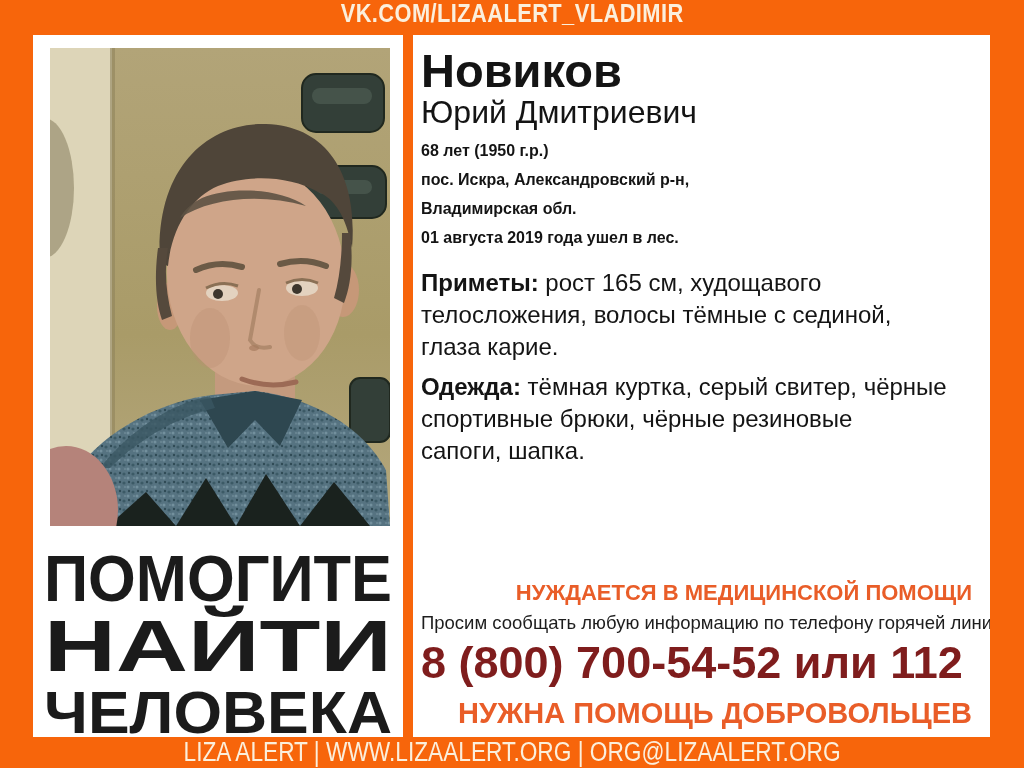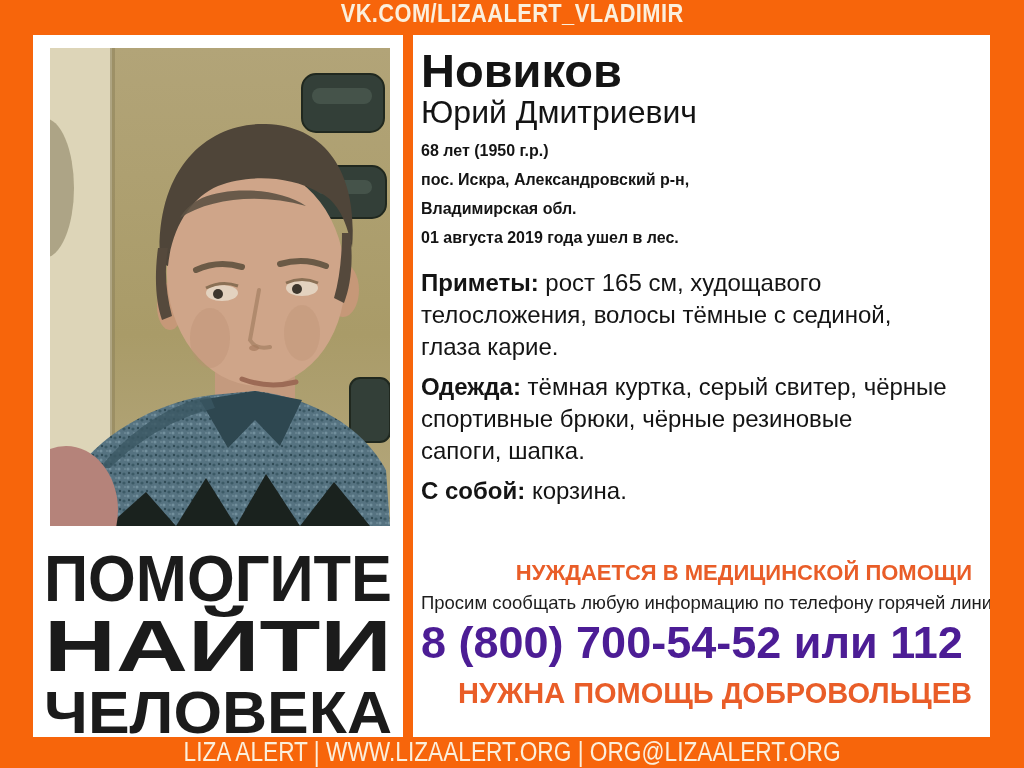--- a/index.html
+++ b/index.html
@@ -16,37 +16,37 @@
   
   .topbar{position:absolute;top:0;left:0;width:100%;height:27px;display:flex;align-items:center;justify-content:center}
   .topbar .bar-text{color:var(--bar_text);font-weight:700;font-size:26px;letter-spacing:.5px;white-space:nowrap;transform:scaleX(.84)}
   .bottombar{position:absolute;bottom:0;left:0;width:100%;height:31px;display:flex;align-items:center;justify-content:center}
   .bottombar .bar-text{color:var(--bar_text);font-weight:400;font-size:27px;white-space:nowrap;transform:scaleX(.84)}
 
   
   .content{position:absolute;left:33px;top:35px;width:957px;height:702px;background:#fff;display:flex}
   .left-col{position:relative;width:370px;flex:none}
   .divider{width:10px;background:var(--orange);flex:none}
-  .right-col{flex:1;padding:12px 18px 24px 8px;display:flex;flex-direction:column;color:var(--ink);overflow:hidden}
+  .right-col{flex:1;padding:12px 18px 4px 8px;display:flex;flex-direction:column;color:var(--ink);overflow:hidden}
 
   .photo-frame{position:absolute;left:17px;top:13px;width:340px;height:478px;overflow:hidden}
   .help-svg{position:absolute;left:4px;top:500px;width:362px;height:205px}
   .help-svg text{font-family:"Liberation Sans",sans-serif;font-weight:700;fill:#1b1b1b}
 
   .name-last{font-size:47px;font-weight:700;line-height:1.04;white-space:nowrap}
   .name-first{font-size:32px;font-weight:400;line-height:1.05;margin-bottom:14px;white-space:nowrap}
   .meta{font-size:16px;font-weight:700;line-height:1;margin-bottom:13px;white-space:nowrap}
   .para{font-size:24px;line-height:32px;margin-top:8px}
   .para b{font-weight:700}
   .bl{display:block}
 
   .bottom-block{margin-top:auto;padding-bottom:2px}
   .alert-heading{color:var(--orange_text);font-weight:700;font-size:22px;line-height:1.2;text-align:right;white-space:nowrap}
   .hotline-note{font-size:18.5px;color:#1d1d1d;line-height:1.3;margin-top:5px;white-space:nowrap}
-  .phone{font-size:45px;font-weight:700;line-height:1.15;margin-top:2px;white-space:nowrap;color:#4c1d95}
+  .phone{font-size:45px;font-weight:700;line-height:1.15;margin-top:2px;white-space:nowrap;color:#7f1d1d}
   .volunteers{color:var(--orange_text);font-weight:700;font-size:29px;line-height:1.2;text-align:right;white-space:nowrap;margin-top:7px}
 </style>
 </head>
 <body>
 
 <div class="poster">
 
   <div class="topbar">
     <span class="bar-text">VK.COM/LIZAALERT_VLADIMIR</span>
   </div>
@@ -153,21 +153,20 @@
 
       <div class="meta">68 лет (1950 г.р.)</div>
       <div class="meta">пос. Искра, Александровский р-н,</div>
       <div class="meta">Владимирская обл.</div>
       <div class="meta">01 августа 2019 года ушел в лес.</div>
 
       <p class="para"><b>Приметы:</b><span> рост 165 см, худощавого</span><span class="bl">телосложения, волосы тёмные с сединой,</span><span class="bl">глаза карие.</span></p>
 
       <p class="para"><b>Одежда:</b><span> тёмная куртка, серый свитер, чёрные</span><span class="bl">спортивные брюки, чёрные резиновые</span><span class="bl">сапоги, шапка.</span></p>
 
-      <p class="para"><b>С собой:</b><span> корзина.</span></p>
 
       <div class="bottom-block">
         <div class="alert-heading">НУЖДАЕТСЯ В МЕДИЦИНСКОЙ ПОМОЩИ</div>
         <div class="hotline-note">Просим сообщать любую информацию по телефону горячей линии:</div>
         <div class="phone">8 (800) 700-54-52 или 112</div>
         <div class="volunteers">НУЖНА ПОМОЩЬ ДОБРОВОЛЬЦЕВ</div>
       </div>
     </div>
   </div>
 

